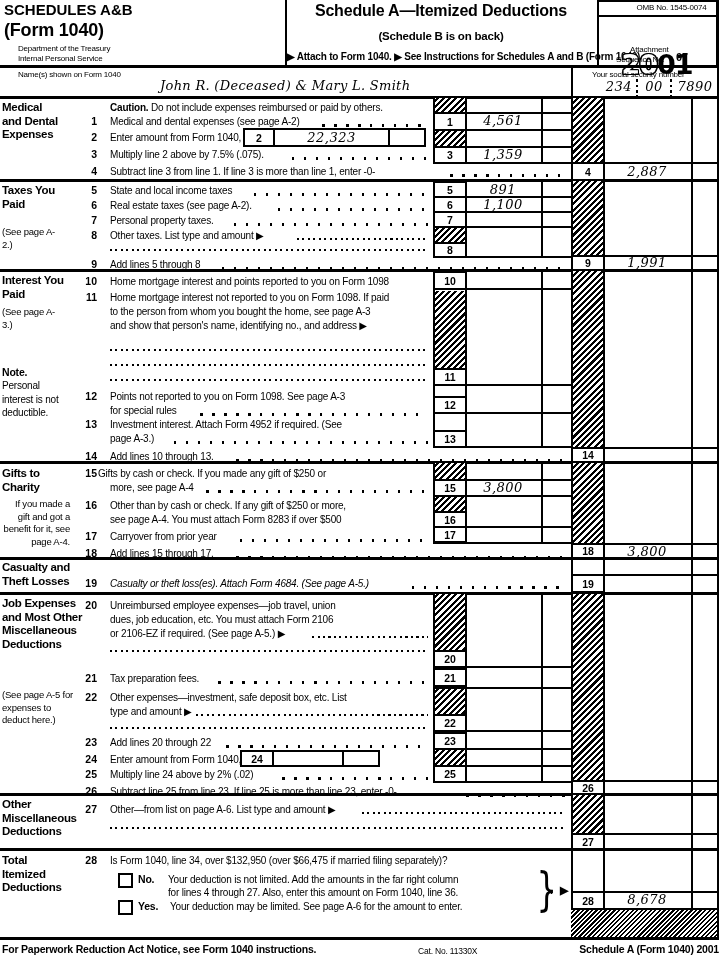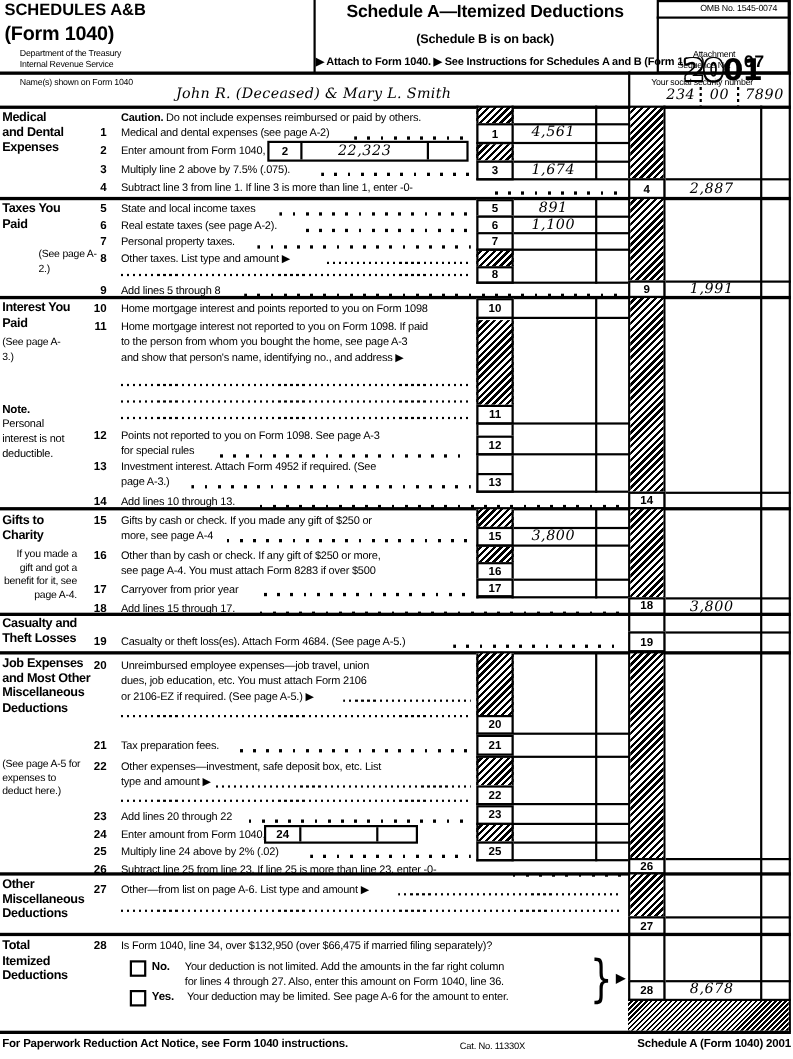--- a/index.html
+++ b/index.html
@@ -33,32 +33,32 @@
   .brace{position:absolute;font-size:46px;font-weight:400;transform:scaleX(0.7);font-family:"DejaVu Sans",sans-serif;}
 </style>
 </head>
 <body>
 
 <div class="page">
 
   <div class="txt b" style="left:4px;top:3px;font-size:15px;letter-spacing:0;">SCHEDULES A&amp;B</div>
   <div class="txt b" style="left:4px;top:24px;font-size:18px;">(Form 1040)</div>
   <div class="txt sm" style="left:4px;top:44px;">Department of the Treasury</div>
-  <div class="txt sm" style="left:4px;top:54px;">Internal Revenue Service</div>
+  <div class="txt sm" style="left:4px;top:54px;">Internal Personal Service</div>
   <div class="vl" style="left:285px;top:0;height:67px;"></div>
   <div class="txt b" style="left:287px;top:4px;width:308px;text-align:center;font-size:16px;white-space:normal;">Schedule A—Itemized Deductions</div>
   <div class="txt b" style="left:287px;top:30px;width:308px;text-align:center;font-size:11.5px;">(Schedule B is on back)</div>
   <div class="txt b" style="left:287px;top:50px;width:308px;text-align:center;font-size:10px;">▶ Attach to Form 1040.  ▶ See Instructions for Schedules A and B (Form 1040).</div>
   <div class="abs" style="left:597px;top:0;width:121px;height:67px;border:2px solid #000;box-sizing:border-box;"></div>
   <div class="txt sm" style="left:599px;top:3px;width:117px;text-align:center;">OMB No. 1545-0074</div>
   <div class="hl" style="left:597px;top:15px;width:121px;"></div>
   <div class="yr" style="top:18px;margin-top:31px;"><span class="yr-o">20</span><span>01</span></div>
   <div class="txt sm" style="left:616px;top:45px;">Attachment</div>
   <div class="txt" style="left:616px;top:53px;font-size:8px;"><span>Sequence No.</span></div>
-  <div class="txt b" style="left:676px;top:51px;font-size:16px;font-family:Liberation Mono, monospace;">07</div>
+  <div class="txt b" style="left:676px;top:51px;font-size:11px;">07</div>
   <div class="thick" style="top:65px;"></div>
 
   <div class="txt sm" style="left:4px;top:70px;">Name(s) shown on Form 1040</div>
   <div class="txt hw" style="left:160px;top:79px;letter-spacing:0.3px;">John R. (Deceased) &amp; Mary L. Smith</div>
   <div class="txt sm" style="left:578px;top:70px;">Your social security number</div>
   <div class="txt hw" style="left:592px;top:80px;width:40px;text-align:right;">234</div>
   <div class="vdot" style="left:636px;top:79px;height:17px;"></div>
   <div class="txt hw" style="left:641px;top:80px;width:26px;text-align:center;">00</div>
   <div class="vdot" style="left:670px;top:79px;height:17px;"></div>
   <div class="txt hw" style="left:674px;top:80px;width:42px;text-align:center;">7890</div>
@@ -92,30 +92,30 @@
   <div class="hatch" style="left:433px;top:131px;width:34px;height:15px;"></div>
   <div class="vl" style="left:433px;top:96px;height:67px;"></div>
   <div class="vl" style="left:465px;top:96px;height:67px;"></div>
   <div class="vl" style="left:541px;top:96px;height:67px;"></div>
   <div class="hl" style="left:433px;top:112px;width:140px;"></div>
   <div class="numcell" style="left:433px;top:112px;width:34px;height:19px;">1</div>
   <div class="amount" style="left:467px;top:113px;width:72px;">4,561</div>
   <div class="hl" style="left:433px;top:129px;width:140px;"></div>
   <div class="hl" style="left:433px;top:146px;width:140px;"></div>
   <div class="numcell" style="left:433px;top:146px;width:34px;height:18px;">3</div>
-  <div class="amount" style="left:467px;top:147px;width:72px;">1,674</div>
+  <div class="amount" style="left:467px;top:147px;width:72px;">1,359</div>
   <div class="hl" style="left:433px;top:162px;width:140px;"></div>
   <div class="hatch" style="left:573px;top:98px;width:30px;height:64px;"></div>
   <div class="hl" style="left:571px;top:162px;width:148px;"></div>
   <div class="numcell" style="left:571px;top:162px;width:34px;height:19px;">4</div>
   <div class="amount" style="left:605px;top:164px;width:84px;">2,887</div>
   <div class="thick" style="top:179px;"></div>
 
   <div class="slabel" style="top:184px;width:70px;">Taxes You Paid</div>
-  <div class="ssub" style="top:226px;width:60px;margin-left:33px;">(See page A-2.)</div>
+  <div class="ssub" style="top:226px;width:60px;">(See page A-2.)</div>
   <div class="lnum" style="left:71px;top:184px;">5</div>
   <div class="txt" style="left:110px;top:184px;">State and local income taxes</div>
   <div class="leader" style="left:254px;top:193px;width:174px;"></div>
   <div class="lnum" style="left:71px;top:199px;">6</div>
   <div class="txt" style="left:110px;top:199px;">Real estate taxes (see page A-2).</div>
   <div class="leader" style="left:278px;top:208px;width:150px;"></div>
   <div class="lnum" style="left:71px;top:214px;">7</div>
   <div class="txt" style="left:110px;top:214px;">Personal property taxes.</div>
   <div class="leader" style="left:234px;top:223px;width:194px;"></div>
   <div class="lnum" style="left:71px;top:229px;">8</div>
@@ -184,21 +184,21 @@
   <div class="numcell" style="left:433px;top:430px;width:34px;height:18px;">13</div>
   <div class="hl" style="left:433px;top:446px;width:140px;"></div>
   <div class="hatch" style="left:573px;top:271px;width:30px;height:176px;"></div>
   <div class="hl" style="left:571px;top:447px;width:148px;"></div>
   <div class="numcell" style="left:571px;top:447px;width:34px;height:16px;">14</div>
   <div class="thick" style="top:461px;"></div>
 
   <div class="slabel" style="top:467px;width:60px;">Gifts to Charity</div>
   <div class="ssub" style="top:498px;width:68px;text-align:right;">If you made a gift and got a benefit for it, see page A-4.</div>
   <div class="lnum" style="left:71px;top:467px;">15</div>
-  <div class="txt" style="left:110px;top:467px;">Gifts by cash or check. If you made any gift of $250 or</div>
+  <div class="txt" style="left:98px;top:467px;">Gifts by cash or check. If you made any gift of $250 or</div>
   <div class="txt" style="left:110px;top:481px;">more, see page A-4</div>
   <div class="leader" style="left:206px;top:490px;width:222px;"></div>
   <div class="lnum" style="left:71px;top:499px;">16</div>
   <div class="txt" style="left:110px;top:499px;">Other than by cash or check. If any gift of $250 or more,</div>
   <div class="txt" style="left:110px;top:513px;">see page A-4. You must attach Form 8283 if over $500</div>
   <div class="lnum" style="left:71px;top:530px;">17</div>
   <div class="txt" style="left:110px;top:530px;">Carryover from prior year</div>
   <div class="leader" style="left:240px;top:539px;width:188px;"></div>
   <div class="lnum" style="left:71px;top:547px;">18</div>
   <div class="txt" style="left:110px;top:547px;">Add lines 15 through 17.</div>
@@ -218,21 +218,21 @@
   <div class="numcell" style="left:433px;top:526px;width:34px;height:17px;">17</div>
   <div class="hl" style="left:433px;top:542px;width:140px;"></div>
   <div class="hatch" style="left:573px;top:463px;width:30px;height:80px;"></div>
   <div class="hl" style="left:571px;top:543px;width:148px;"></div>
   <div class="numcell" style="left:571px;top:543px;width:34px;height:16px;">18</div>
   <div class="amount" style="left:605px;top:544px;width:84px;">3,800</div>
   <div class="thick" style="top:557px;"></div>
 
   <div class="slabel" style="top:561px;width:80px;">Casualty and Theft Losses</div>
   <div class="lnum" style="left:71px;top:577px;">19</div>
-  <div class="txt" style="left:110px;top:577px;">Casualty or theft loss(es). Attach Form 4684. (See page A-5.)</div>
+  <div class="txt" style="left:110px;top:577px;font-style:italic;">Casualty or theft loss(es). Attach Form 4684. (See page A-5.)</div>
   <div class="leader" style="left:412px;top:586px;width:153px;"></div>
   <div class="hl" style="left:571px;top:574px;width:148px;"></div>
   <div class="numcell" style="left:571px;top:574px;width:34px;height:19px;">19</div>
   <div class="thick" style="top:592px;"></div>
 
   <div class="slabel" style="top:597px;width:84px;">Job Expenses and Most Other Miscellaneous Deductions</div>
   <div class="ssub" style="top:689px;width:72px;">(See page A-5 for expenses to deduct here.)</div>
   <div class="lnum" style="left:71px;top:599px;">20</div>
   <div class="txt" style="left:110px;top:599px;">Unreimbursed employee expenses—job travel, union</div>
   <div class="txt" style="left:110px;top:613px;">dues, job education, etc. You must attach Form 2106</div>

